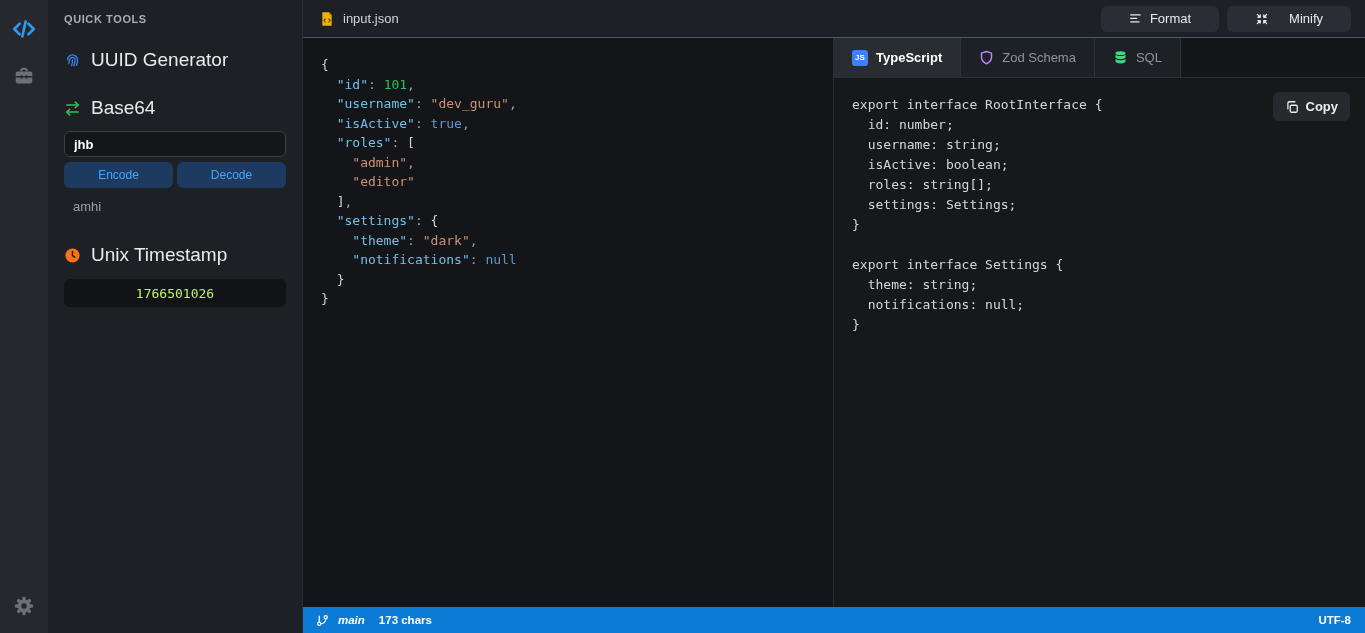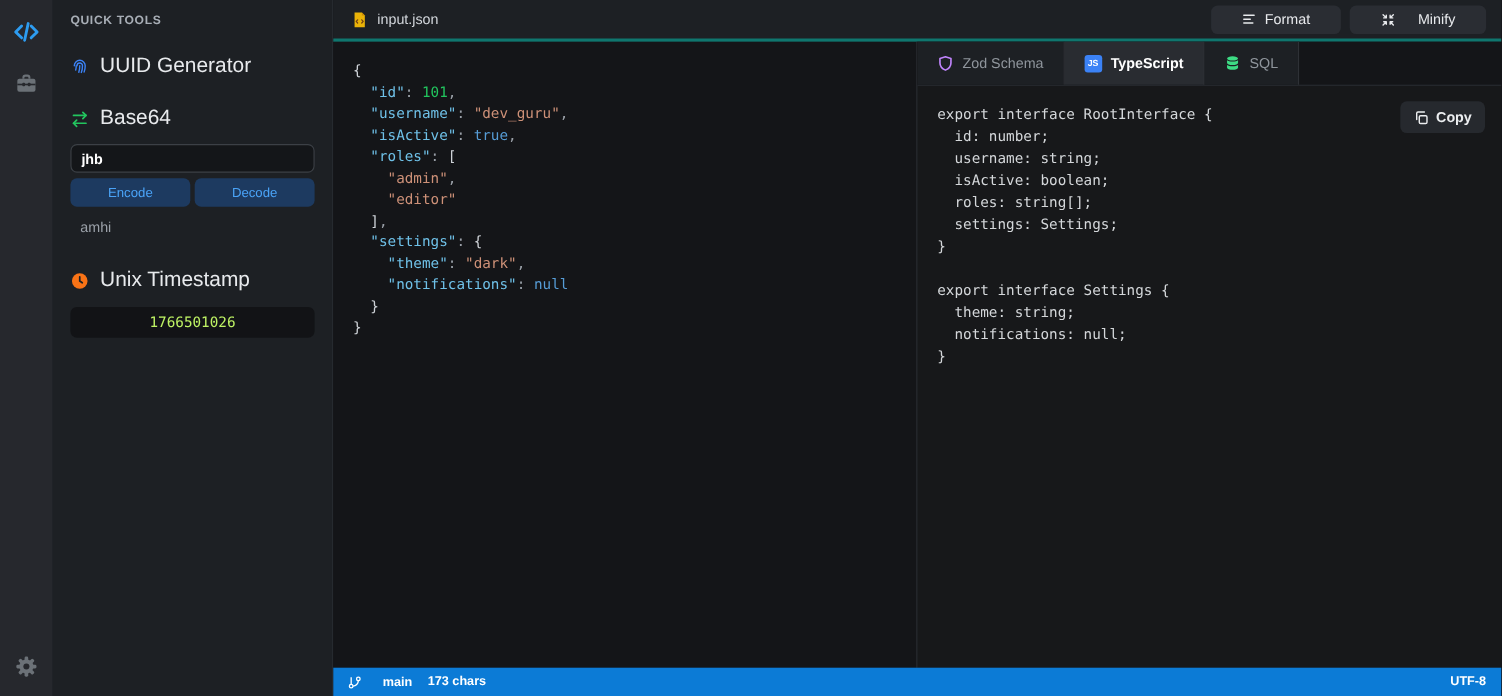--- a/index.html
+++ b/index.html
@@ -20,21 +20,21 @@
   .tool-row.ts { margin-top:30px; margin-bottom:13px; }
   .b64-input { width:100%; height:26px; background:#141619; border:1px solid #3c4046; border-radius:6px; color:#ffffff; font-size:13px; font-weight:600; padding:0 9px; font-family:"Liberation Sans", sans-serif; outline:none; display:block; }
   .b64-btns { display:flex; gap:4px; margin-top:5px; }
   .b64-btns button { flex:1; height:26px; background:#1d3a60; border:none; border-radius:6px; color:#4aa3f7; font-size:12px; font-family:"Liberation Sans", sans-serif; cursor:pointer; }
   .b64-out { color:#9ba1a9; font-size:13px; margin:11px 0 0 9px; }
   .ts-value { height:28px; background:#121316; border-radius:6px; display:flex; align-items:center; justify-content:center; font-family:"DejaVu Sans Mono", monospace; font-size:13px; color:#bef264; }
 
   
   .main { flex:1; display:flex; flex-direction:column; min-width:0; }
 
-  .topbar { height:38px; background:#1d2024; border-bottom:3px solid #0f766e; display:flex; align-items:center; padding:0 14px 0 16px; flex-shrink:0; }
+  .topbar { height:38px; background:#1d2024; border-bottom:1px solid #0f766e; display:flex; align-items:center; padding:0 14px 0 16px; flex-shrink:0; }
   .file-tab { display:flex; align-items:center; gap:8px; color:#d2d6db; font-size:13px; cursor:pointer; }
   .topbar .spacer { flex:1; }
   .top-btn { height:26px; background:#2a2d33; border:none; border-radius:6px; color:#e8eaed; font-size:13px; font-family:"Liberation Sans", sans-serif; display:flex; align-items:center; gap:7px; padding:0 28px; cursor:pointer; }
   .top-btn + .top-btn { margin-left:8px;gap:20px; }
 
   .body { flex:1; display:flex; min-height:0; }
 
   .editor { width:530px; background:#141518; padding:17px 0 0 18px; overflow:hidden; flex-shrink:0; }
   .code { font-family:"DejaVu Sans Mono", monospace; font-size:13px; line-height:19.5px; white-space:pre; }
   .t-br { color:#cfd3d8; }
@@ -46,21 +46,21 @@
 
   .output { flex:1; background:#17181a; border-left:1px solid #2a2d32; display:flex; flex-direction:column; min-width:0; }
   .out-tabs { height:40px; background:#141518; border-bottom:1px solid #2a2d32; display:flex; flex-shrink:0; }
   .out-tab { display:flex; align-items:center; gap:8px; padding:0 18px; font-size:13px; color:#8f959c; background:#1d2024; border-right:1px solid #2e3136; cursor:pointer; }
   .out-tab.active { background:#292c31; color:#ffffff; font-weight:bold; }
   .out-content { flex:1; position:relative; padding:17px 0 0 18px; }
   .ts-code { font-family:"DejaVu Sans Mono", monospace; font-size:13px; line-height:20px; color:#d4d7da; white-space:pre; }
   .copy-btn { position:absolute; top:14px; right:15px; height:29px; background:#26292e; border:none; border-radius:6px; color:#eceef0; font-size:13px; font-weight:600; font-family:"Liberation Sans", sans-serif; display:flex; align-items:center; gap:7px; padding:0 12px; cursor:pointer; }
 
   .statusbar { height:26px; background:#0c7bd6; display:flex; align-items:center; padding:0 14px 0 13px; color:#ffffff; font-size:11.5px; font-weight:600; flex-shrink:0; }
-  .statusbar .branch { display:flex; align-items:flex-end; gap:19px; cursor:pointer; }
+  .statusbar .branch { display:flex; align-items:center; gap:9px; cursor:pointer;font-style:italic; }
   .statusbar .chars { margin-left:14px; }
   .statusbar .spacer { flex:1; }
   .statusbar .enc { cursor:pointer; }
 
   .ts-icon { width:16px; height:16px; border-radius:3px; background:#3b82f6; color:#ffffff; font-size:8px; font-weight:bold; display:flex; align-items:center; justify-content:center; font-family:"Liberation Sans", sans-serif; }
   svg { display:block; }
 </style>
 </head>
 <body>
 
@@ -168,29 +168,29 @@
   </div>
 
   <div class="body">
 
     <div class="editor">
       <div class="code"><div><span class="t-br">{</span></div><div><span class="t-p">  </span><span class="t-k">"id"</span><span class="t-p">: </span><span class="t-n">101</span><span class="t-p">,</span></div><div><span class="t-p">  </span><span class="t-k">"username"</span><span class="t-p">: </span><span class="t-s">"dev_guru"</span><span class="t-p">,</span></div><div><span class="t-p">  </span><span class="t-k">"isActive"</span><span class="t-p">: </span><span class="t-kw">true</span><span class="t-p">,</span></div><div><span class="t-p">  </span><span class="t-k">"roles"</span><span class="t-p">: </span><span class="t-br">[</span></div><div><span class="t-p">    </span><span class="t-s">"admin"</span><span class="t-p">,</span></div><div><span class="t-p">    </span><span class="t-s">"editor"</span></div><div><span class="t-p">  </span><span class="t-br">]</span><span class="t-p">,</span></div><div><span class="t-p">  </span><span class="t-k">"settings"</span><span class="t-p">: </span><span class="t-br">{</span></div><div><span class="t-p">    </span><span class="t-k">"theme"</span><span class="t-p">: </span><span class="t-s">"dark"</span><span class="t-p">,</span></div><div><span class="t-p">    </span><span class="t-k">"notifications"</span><span class="t-p">: </span><span class="t-kw">null</span></div><div><span class="t-p">  </span><span class="t-br">}</span></div><div><span class="t-br">}</span></div></div>
     </div>
 
     <div class="output">
       <div class="out-tabs">
+        <div class="out-tab active">
+          <span class="ts-icon">JS</span>
+          <span>TypeScript</span>
+        </div>
         <div class="out-tab">
           <svg width="15" height="15" viewBox="0 0 24 24" fill="none" stroke="#c084fc" stroke-width="2.4" stroke-linejoin="round">
             <path d="M12 2.5 20 5v6.5c0 4.6-3.2 8.3-8 10.5-4.8-2.2-8-5.9-8-10.5V5z"></path>
           </svg>
           <span>Zod Schema</span>
-        </div>
-        <div class="out-tab active">
-          <span class="ts-icon">JS</span>
-          <span>TypeScript</span>
         </div>
         <div class="out-tab">
           <svg width="15" height="15" viewBox="0 0 24 24">
             <ellipse cx="12" cy="5" rx="8" ry="3" fill="#3ddc84"></ellipse>
             <path d="M4 7.5v4c0 1.7 3.6 3 8 3s8-1.3 8-3v-4c-1.5 1.4-4.4 2-8 2s-6.5-.6-8-2z" fill="#3ddc84"></path>
             <path d="M4 14.5v4c0 1.7 3.6 3 8 3s8-1.3 8-3v-4c-1.5 1.4-4.4 2-8 2s-6.5-.6-8-2z" fill="#3ddc84"></path>
           </svg>
           <span>SQL</span>
         </div>
       </div>

